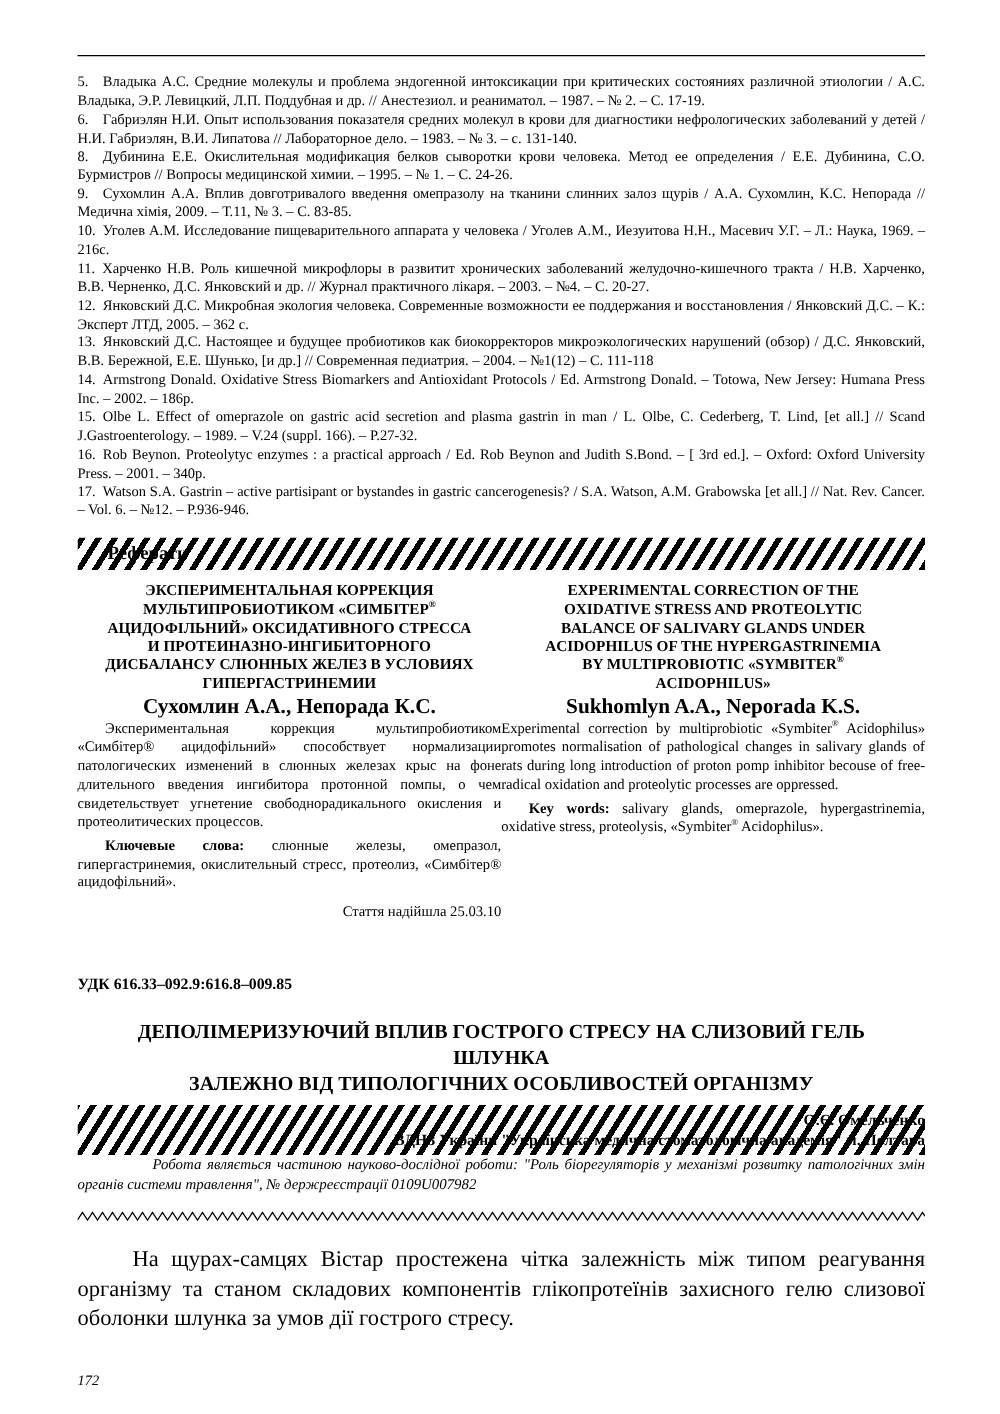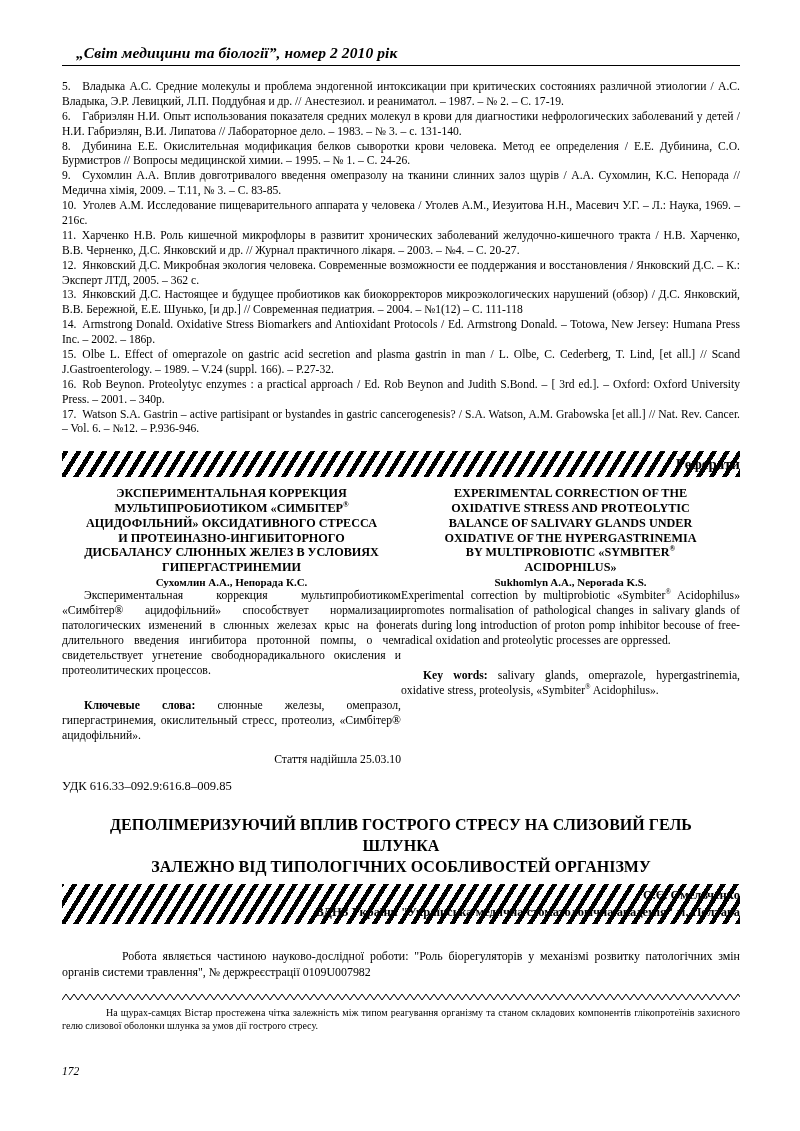--- a/index.html
+++ b/index.html
@@ -72,21 +72,21 @@
   .hatch-text {
     position: absolute;
     inset: 0;
     display: flex;
     flex-direction: column;
     justify-content: center;
     font-weight: bold;
     mix-blend-mode: normal;
   }
   .hatch-text.left {
-    align-items: flex-end;
+    align-items: flex-start;
     padding-left: 24px;
     font-size: 15px;
   }
   .hatch-text.center {
     align-items: flex-end;
     font-size: 12.5px;
     line-height: 1.32;
     text-align: center;
   }
 
@@ -103,97 +103,99 @@
   .abs-title {
     font-weight: bold;
     text-align: center;
     font-size: 12.2px;
     line-height: 1.21;
     margin: 0;
   }
   .abs-authors {
     font-weight: bold;
     text-align: center;
-    font-size: 11px;
+    font-size: 17px;
     margin: 0;
   }
   .abs-body {
     text-align: justify;
     text-justify: inter-word;
     text-indent: 22px;
     margin: 0;
   }
   .abs-body.noindent {
     text-indent: 0;
   }
   .abs-keys {
     text-align: justify;
     text-justify: inter-word;
     text-indent: 22px;
-    margin: 20px 0 0 0;
+    margin: 4px 0 0 0;
   }
   .abs-keys b {
     font-weight: bold;
   }
   .received {
     text-align: right;
     margin-top: 9px;
     font-size: 11.7px;
   }
   sup.reg {
     font-size: 0.62em;
     vertical-align: super;
     line-height: 0;
   }
 
   
   .udc {
-    font-weight: normal;
+    font-weight: bold;
     font-size: 12.6px;
+    margin-top: 30px;
   }
   .art-title {
     font-weight: bold;
     font-size: 16px;
     text-align: center;
     line-height: 1.3;
     margin-top: 21px;
     padding: 0 18px;
   }
   .funding {
+    font-style: italic;
     font-size: 11.9px;
     text-align: justify;
     text-justify: inter-word;
     line-height: 1.33;
     text-indent: 60px;
-    margin-top: 25px;
+    margin-top: 0;
   }
   .zigzag {
     margin-top: 12px;
     height: 10px;
     width: 100%;
   }
   .closing {
-    font-size: 10px;
+    font-size: 18px;
     line-height: 1.3;
     text-align: justify;
     text-justify: inter-word;
     text-indent: 44px;
+    margin-top: 13px;
   }
   .folio {
     font-size: 11.5px;
     margin-top: 33px;
     font-style: italic;
   }
 </style>
 </head>
 <body>
 
 <div class="page">
 
-  <div class="runhead">„Світ медицини та біології”, номер 2 2010 рік</div>
   <div class="runhead-rule"></div>
 
   <div class="refs">
     <p class="ref">5. Владыка А.С. Средние молекулы и проблема эндогенной интоксикации при критических состояниях различной этиологии / А.С. Владыка, Э.Р. Левицкий, Л.П. Поддубная и др. // Анестезиол. и реаниматол. – 1987. – № 2. – С. 17-19.</p>
     <p class="ref">6. Габриэлян Н.И. Опыт использования показателя средних молекул в крови для диагностики нефрологических заболеваний у детей / Н.И. Габриэлян, В.И. Липатова // Лабораторное дело. – 1983. – № 3. – с. 131-140.</p>
     <p class="ref">8. Дубинина Е.Е. Окислительная модификация белков сыворотки крови человека. Метод ее определения / Е.Е. Дубинина, С.О. Бурмистров  // Вопросы медицинской химии. – 1995. – № 1. – С. 24-26.</p>
     <p class="ref">9. Сухомлин А.А. Вплив довготривалого введення омепразолу на тканини слинних залоз щурів / А.А. Сухомлин, К.С. Непорада // Медична хімія, 2009. – Т.11, № 3. – С. 83-85.</p>
     <p class="ref">10. Уголев А.М. Исследование пищеварительного аппарата у человека / Уголев А.М., Иезуитова Н.Н., Масевич У.Г. – Л.: Наука, 1969. – 216с.</p>
     <p class="ref">11. Харченко Н.В. Роль кишечной микрофлоры в развитит хронических заболеваний желудочно-кишечного тракта / Н.В. Харченко, В.В. Черненко, Д.С. Янковский и др. // Журнал практичного лікаря. – 2003. – №4. – С. 20-27.</p>
     <p class="ref">12. Янковский Д.С. Микробная экология человека. Современные возможности ее поддержания и восстановления / Янковский Д.С. – К.: Эксперт ЛТД, 2005. – 362 с.</p>
@@ -229,21 +231,21 @@
         <b>Ключевые слова:</b><span> слюнные железы, омепразол, гипергастринемия, окислительный стресс, протеолиз, «Симбітер® ацидофільний».</span>
       </p>
       <p class="received">Стаття надійшла 25.03.10</p>
     </div>
 
     <div class="abs-col">
       <p class="abs-title">
         <span>EXPERIMENTAL CORRECTION OF THE</span><br>
         <span>OXIDATIVE STRESS AND PROTEOLYTIC</span><br>
         <span>BALANCE OF SALIVARY GLANDS UNDER</span><br>
-        <span>OXIDATIVE OF THE HYPERGASTRINEMIA</span><br>
+        <span>ACIDOPHILUS OF THE HYPERGASTRINEMIA</span><br>
         <span>BY MULTIPROBIOTIC «SYMBITER</span><sup class="reg">®</sup><br>
         <span>ACIDOPHILUS»</span>
       </p>
       <p class="abs-authors">Sukhomlyn A.A., Neporada K.S.</p>
       <p class="abs-body noindent">
         <span>Experimental correction by multiprobiotic «Symbiter</span><sup class="reg">®</sup><span> Acidophilus» promotes normalisation of pathological changes in salivary glands of rats during long introduction of proton pomp inhibitor becouse of free-radical oxidation and proteolytic processes are oppressed.</span>
       </p>
       <p class="abs-keys">
         <b>Key words:</b><span> salivary glands, omeprazole, hypergastrinemia, oxidative stress, proteolysis, «Symbiter</span><sup class="reg">®</sup><span> Acidophilus».</span>
       </p>

